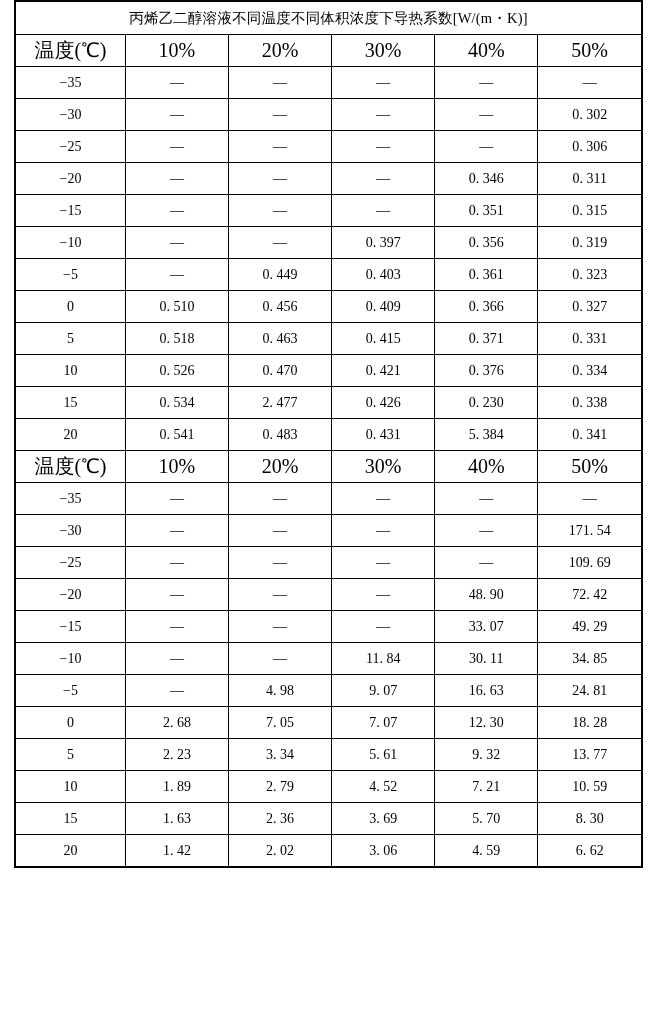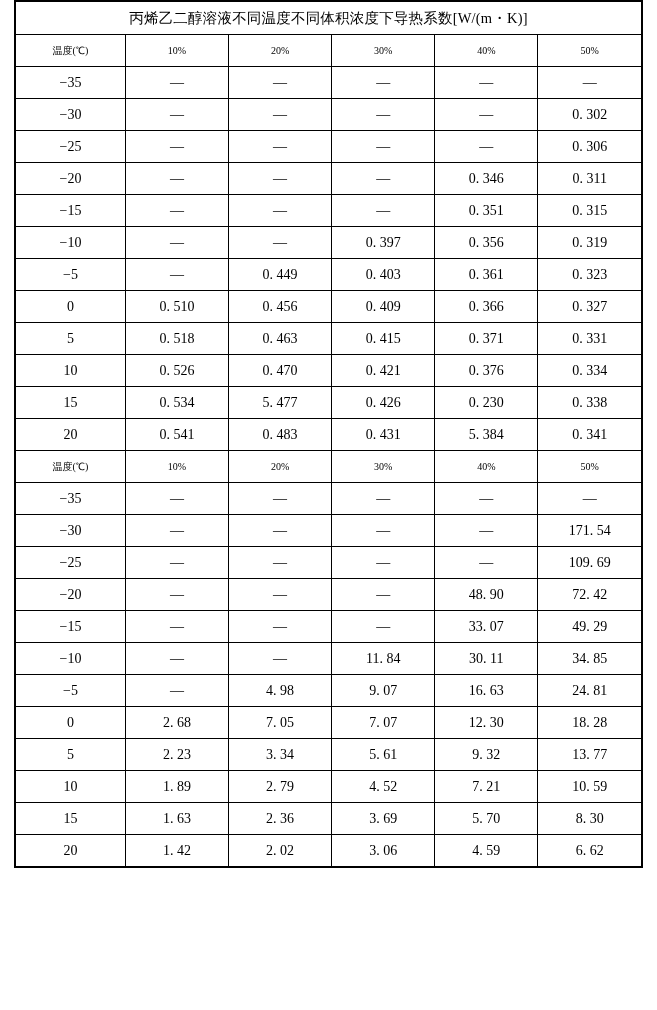--- a/index.html
+++ b/index.html
@@ -58,21 +58,21 @@
     letter-spacing: 0.2px;
     height: 32px;
   }
   .col-temp { width: 17.5%; }
   .col-conc { width: 16.5%; }
   .dash {
     font-family: "Liberation Serif", serif;
     letter-spacing: 0px;
   }
   .num { font-family: "Liberation Serif", serif; }
-  .hdr-cell { font-size: 10px; }
+  .hdr-cell { font-size: 20px; }
 </style>
 </head>
 <body>
 
 <div class="page">
 
 
   <div class="table-wrap">
     <table>
       <colgroup>
@@ -171,21 +171,21 @@
             <td class="num outer-left">10</td>
             <td class="num">0. 526</td>
             <td class="num">0. 470</td>
             <td class="num">0. 421</td>
             <td class="num">0. 376</td>
             <td class="num outer-right">0. 334</td>
           </tr>
           <tr>
             <td class="num outer-left">15</td>
             <td class="num">0. 534</td>
-            <td class="num">5. 477</td>
+            <td class="num">2. 477</td>
             <td class="num">0. 426</td>
             <td class="num">0. 230</td>
             <td class="num outer-right">0. 338</td>
           </tr>
           <tr>
             <td class="num outer-left">20</td>
             <td class="num">0. 541</td>
             <td class="num">0. 483</td>
             <td class="num">0. 431</td>
             <td class="num">5. 384</td>

